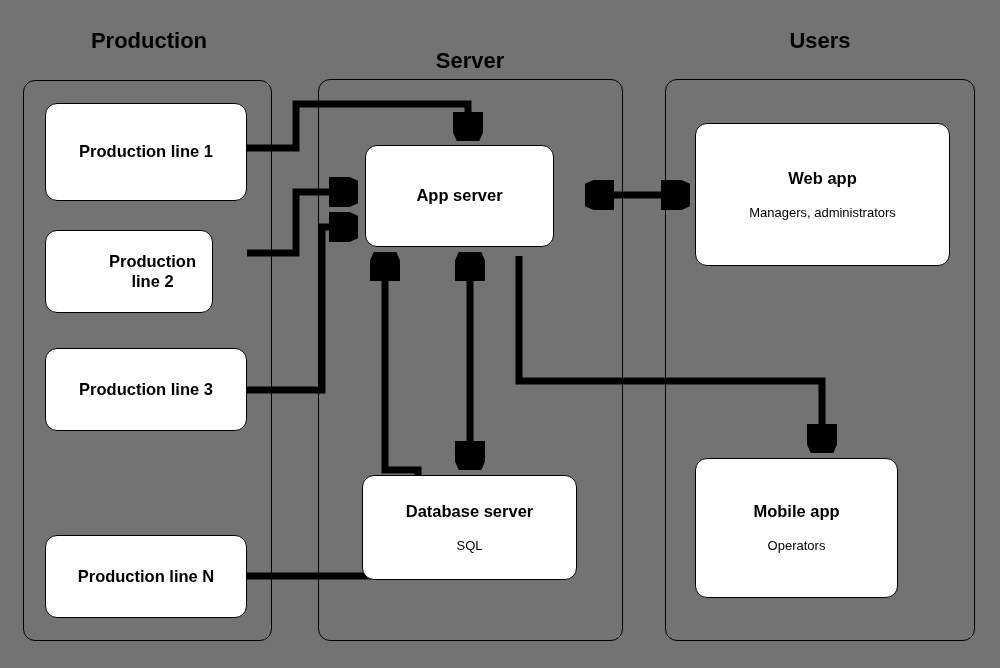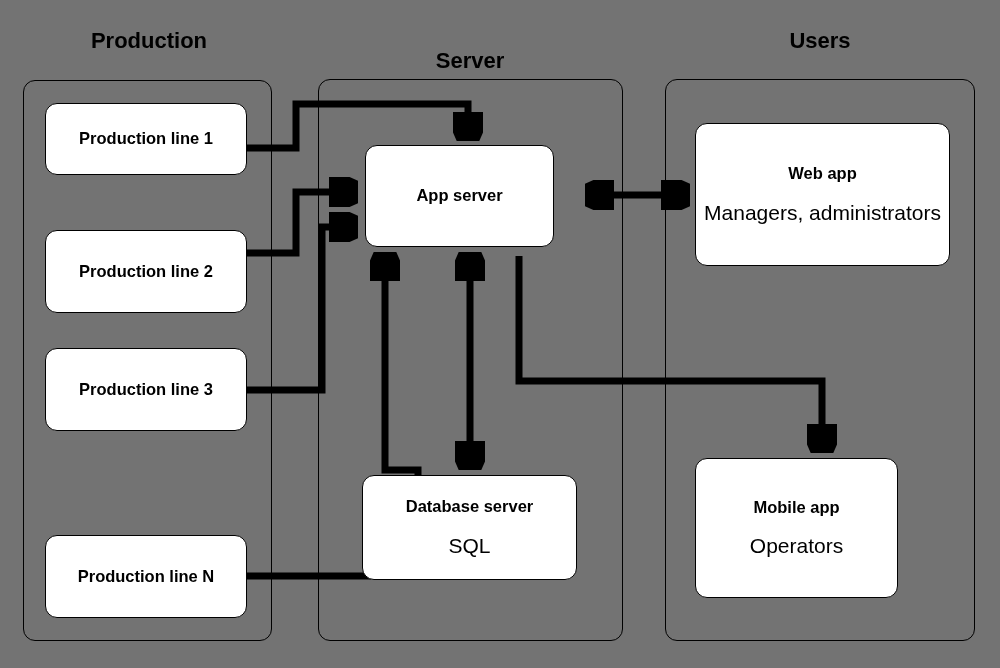--- a/index.html
+++ b/index.html
@@ -6,21 +6,21 @@
   #stage{position:relative;width:1000px;height:668px;background:#737373;
          font-family:"Liberation Sans","DejaVu Sans",sans-serif;overflow:hidden;}
   .group-title{position:absolute;font-size:22px;font-weight:bold;color:#000;
                text-align:center;white-space:nowrap;}
   .group-box{position:absolute;border:1.6px solid #000;border-radius:12px;
              background:transparent;box-sizing:border-box;}
   .node{position:absolute;border:1.6px solid #000;border-radius:12px;background:#fff;
         box-sizing:border-box;display:flex;flex-direction:column;align-items:center;
         justify-content:center;text-align:center;}
   .node .title{font-size:16.5px;font-weight:bold;color:#000;line-height:1.2;}
-  .node .sub{font-size:21px;font-weight:normal;color:#000;line-height:1.2;margin-top:16px;}
+  .node .sub{font-size:13px;font-weight:normal;color:#000;line-height:1.2;margin-top:16px;}
   .node.single .title{margin:0;}
   svg#wires{position:absolute;left:0;top:0;width:1000px;height:668px;pointer-events:none;}
   svg#wires path,svg#wires line{fill:none;stroke:#000;stroke-width:7;
         stroke-linecap:butt;stroke-linejoin:miter;}
 </style>
 </head>
 <body>
 
 <div id="stage">
 
@@ -47,25 +47,25 @@
 
     <path d="M 247 576 L 418 576 L 418 470 L 385 470 L 385 256" marker-end="url(#ah)"></path>
 
     <path d="M 470 256 L 470 466" marker-start="url(#ah)" marker-end="url(#ah)"></path>
 
     <path d="M 589 195 L 686 195" marker-start="url(#ah)" marker-end="url(#ah)"></path>
 
     <path d="M 519 256 L 519 381 L 822 381 L 822 449" marker-end="url(#ah)"></path>
   </svg>
 
-  <div class="node single" style="left:45px;top:103px;width:202px;height:72px;">
+  <div class="node single" style="left:45px;top:103px;width:202px;height:98px;">
     <div class="title">Production line 1</div>
   </div>
 
-  <div class="node single" style="left:45px;top:230px;width:202px;height:83px;">
+  <div class="node single" style="left:45px;top:230px;width:168px;height:83px;padding-left:47px;">
     <div class="title">Production line 2</div>
   </div>
 
   <div class="node single" style="left:45px;top:348px;width:202px;height:83px;">
     <div class="title">Production line 3</div>
   </div>
 
   <div class="node single" style="left:45px;top:535px;width:202px;height:83px;">
     <div class="title">Production line N</div>
   </div>

